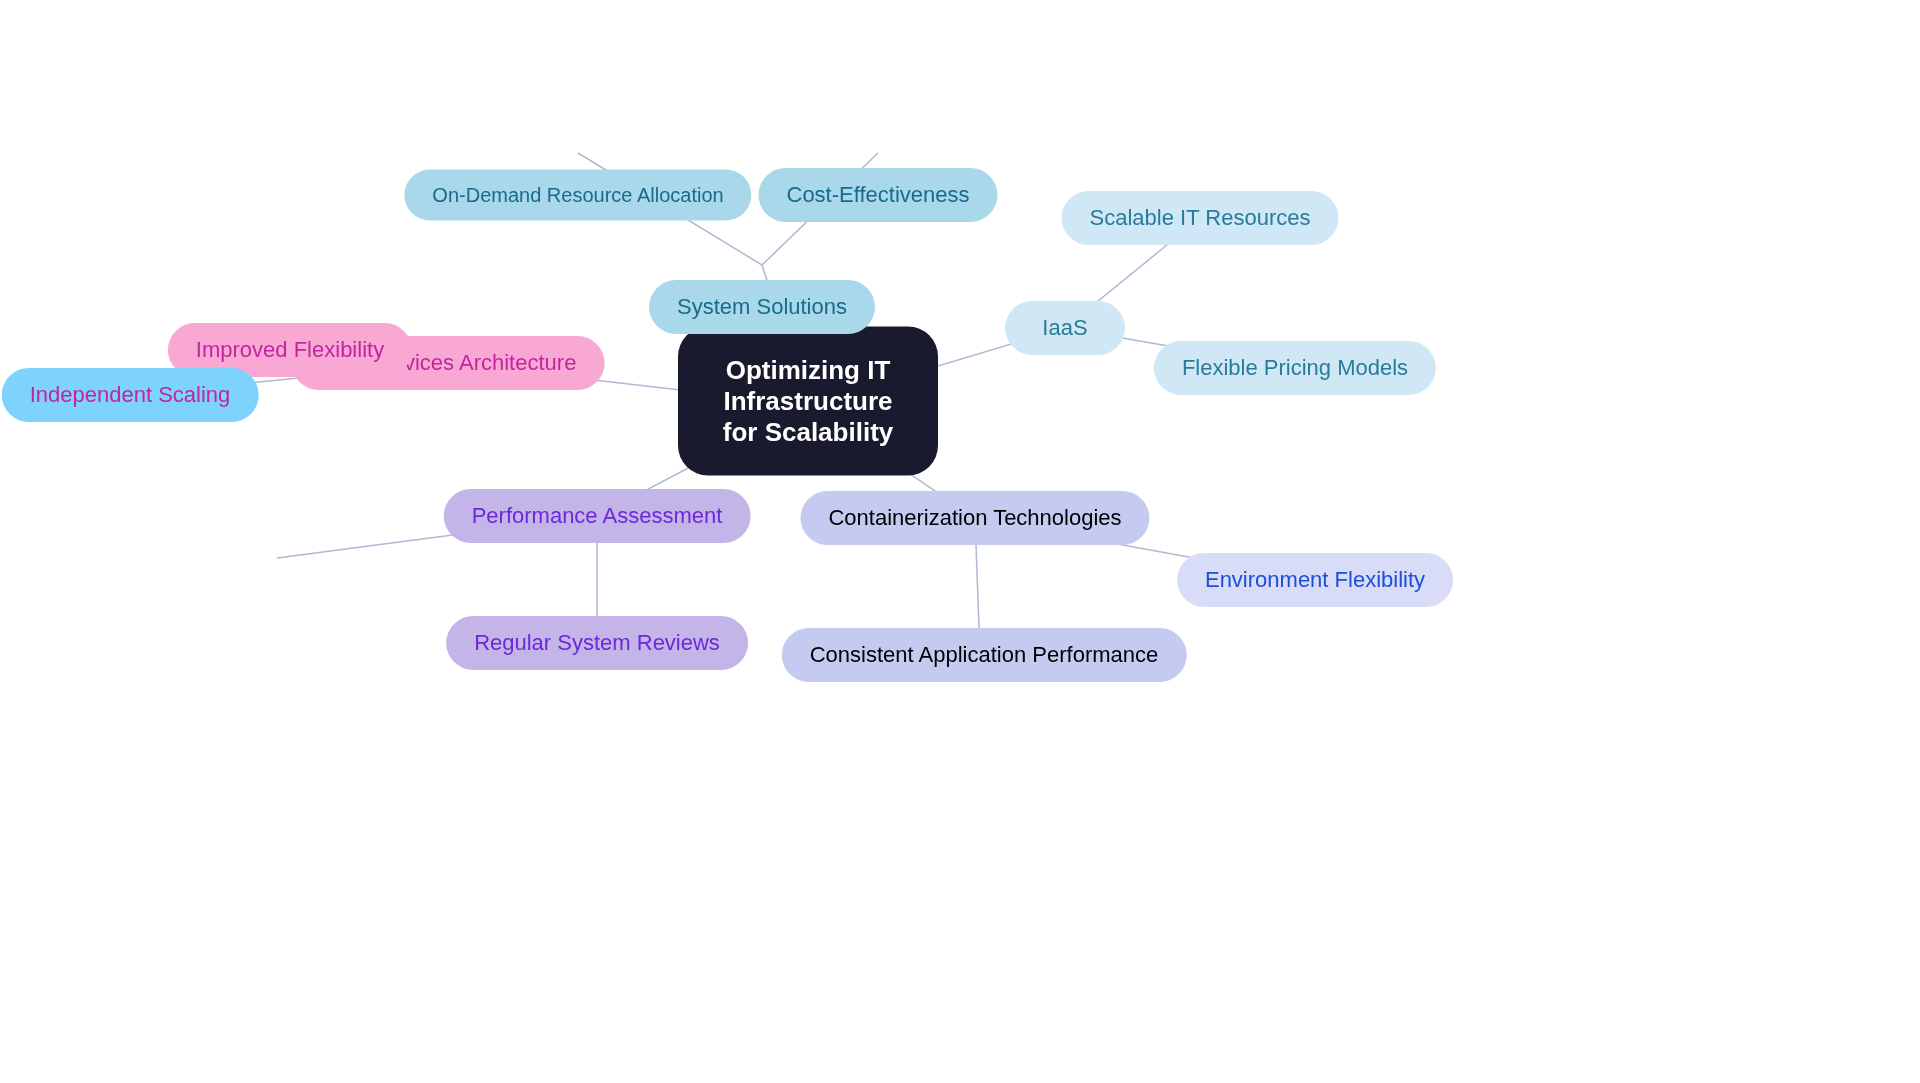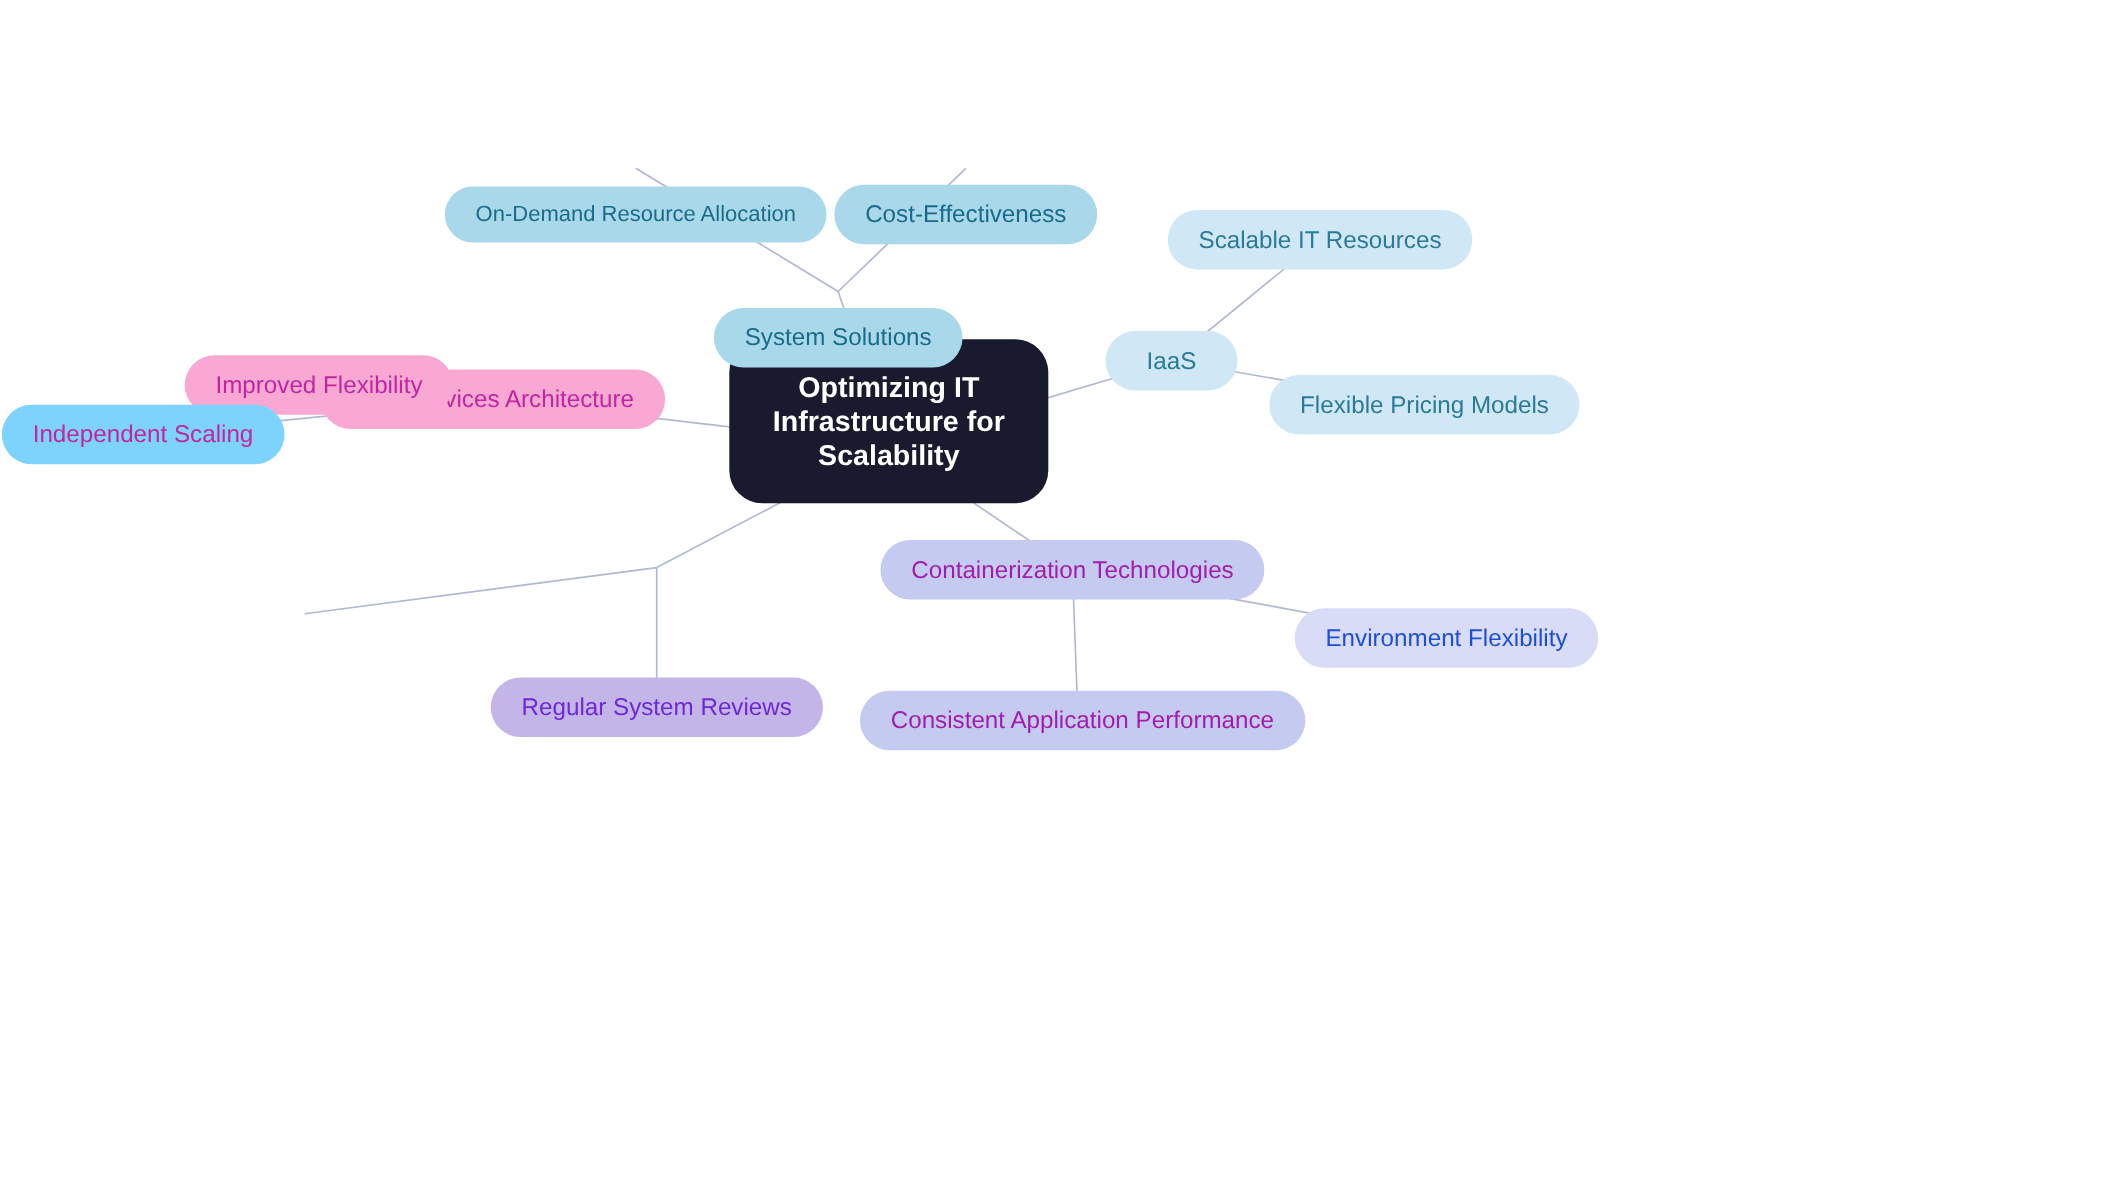--- a/index.html
+++ b/index.html
@@ -66,21 +66,21 @@
     .node-purple {
       background: #e0d0f5;
       color: #7c3aed;
     }
     .node-lavender {
       background: #c4b5e8;
       color: #6d28d9;
     }
     .node-periwinkle {
       background: #c5caf0;
-      color: #a21caf;
+      color: #000000;
     }
     .node-periwinkle-light {
       background: #d8dcf7;
       color: #1d4ed8;
     }
   </style>
 </head>
 <body>
 
 <div id="mind-map-container">
@@ -95,21 +95,21 @@
       <line x1="1065" y1="328" x2="1200" y2="218" stroke="#b0b8d0" stroke-width="1.5"></line>
       <line x1="1065" y1="328" x2="1295" y2="368" stroke="#b0b8d0" stroke-width="1.5"></line>
       <line x1="808" y1="405" x2="597" y2="516" stroke="#b0b8d0" stroke-width="1.5"></line>
       <line x1="597" y1="516" x2="277" y2="558" stroke="#b0b8d0" stroke-width="1.5"></line>
       <line x1="597" y1="516" x2="597" y2="643" stroke="#b0b8d0" stroke-width="1.5"></line>
       <line x1="808" y1="405" x2="975" y2="518" stroke="#b0b8d0" stroke-width="1.5"></line>
       <line x1="975" y1="518" x2="980" y2="655" stroke="#b0b8d0" stroke-width="1.5"></line>
       <line x1="975" y1="518" x2="1315" y2="580" stroke="#b0b8d0" stroke-width="1.5"></line>
     </svg>
 
-  <div class="node node-center" style="left: 808px; top: 383px; width: 290px;">
+  <div class="node node-center" style="left: 808px; top: 401px; width: 260px;">
     <span>Optimizing IT Infrastructure for
 Scalability</span>
   </div>
 
   <div class="node node-blue" style="left: 762px; top: 265px; min-width: 200px;">
     <span>System Solutions</span>
   </div>
 
   <div class="node node-blue" style="left: 578px; top: 153px; min-width: 210px; font-size: 20px;">
     <span>On-Demand Resource
@@ -137,20 +137,23 @@
   </div>
 
   <div class="node node-blue-light" style="left: 1200px; top: 218px; min-width: 230px;">
     <span>Scalable IT Resources</span>
   </div>
 
   <div class="node node-blue-light" style="left: 1295px; top: 368px; min-width: 240px;">
     <span>Flexible Pricing Models</span>
   </div>
 
+  <div class="node node-lavender" style="left: 597px; top: 516px; min-width: 230px;">
+    <span>Performance Assessment</span>
+  </div>
 
 
   <div class="node node-lavender" style="left: 597px; top: 643px; min-width: 230px;">
     <span>Regular System Reviews</span>
   </div>
 
   <div class="node node-periwinkle" style="left: 975px; top: 518px; min-width: 280px;">
     <span>Containerization Technologies</span>
   </div>
 

